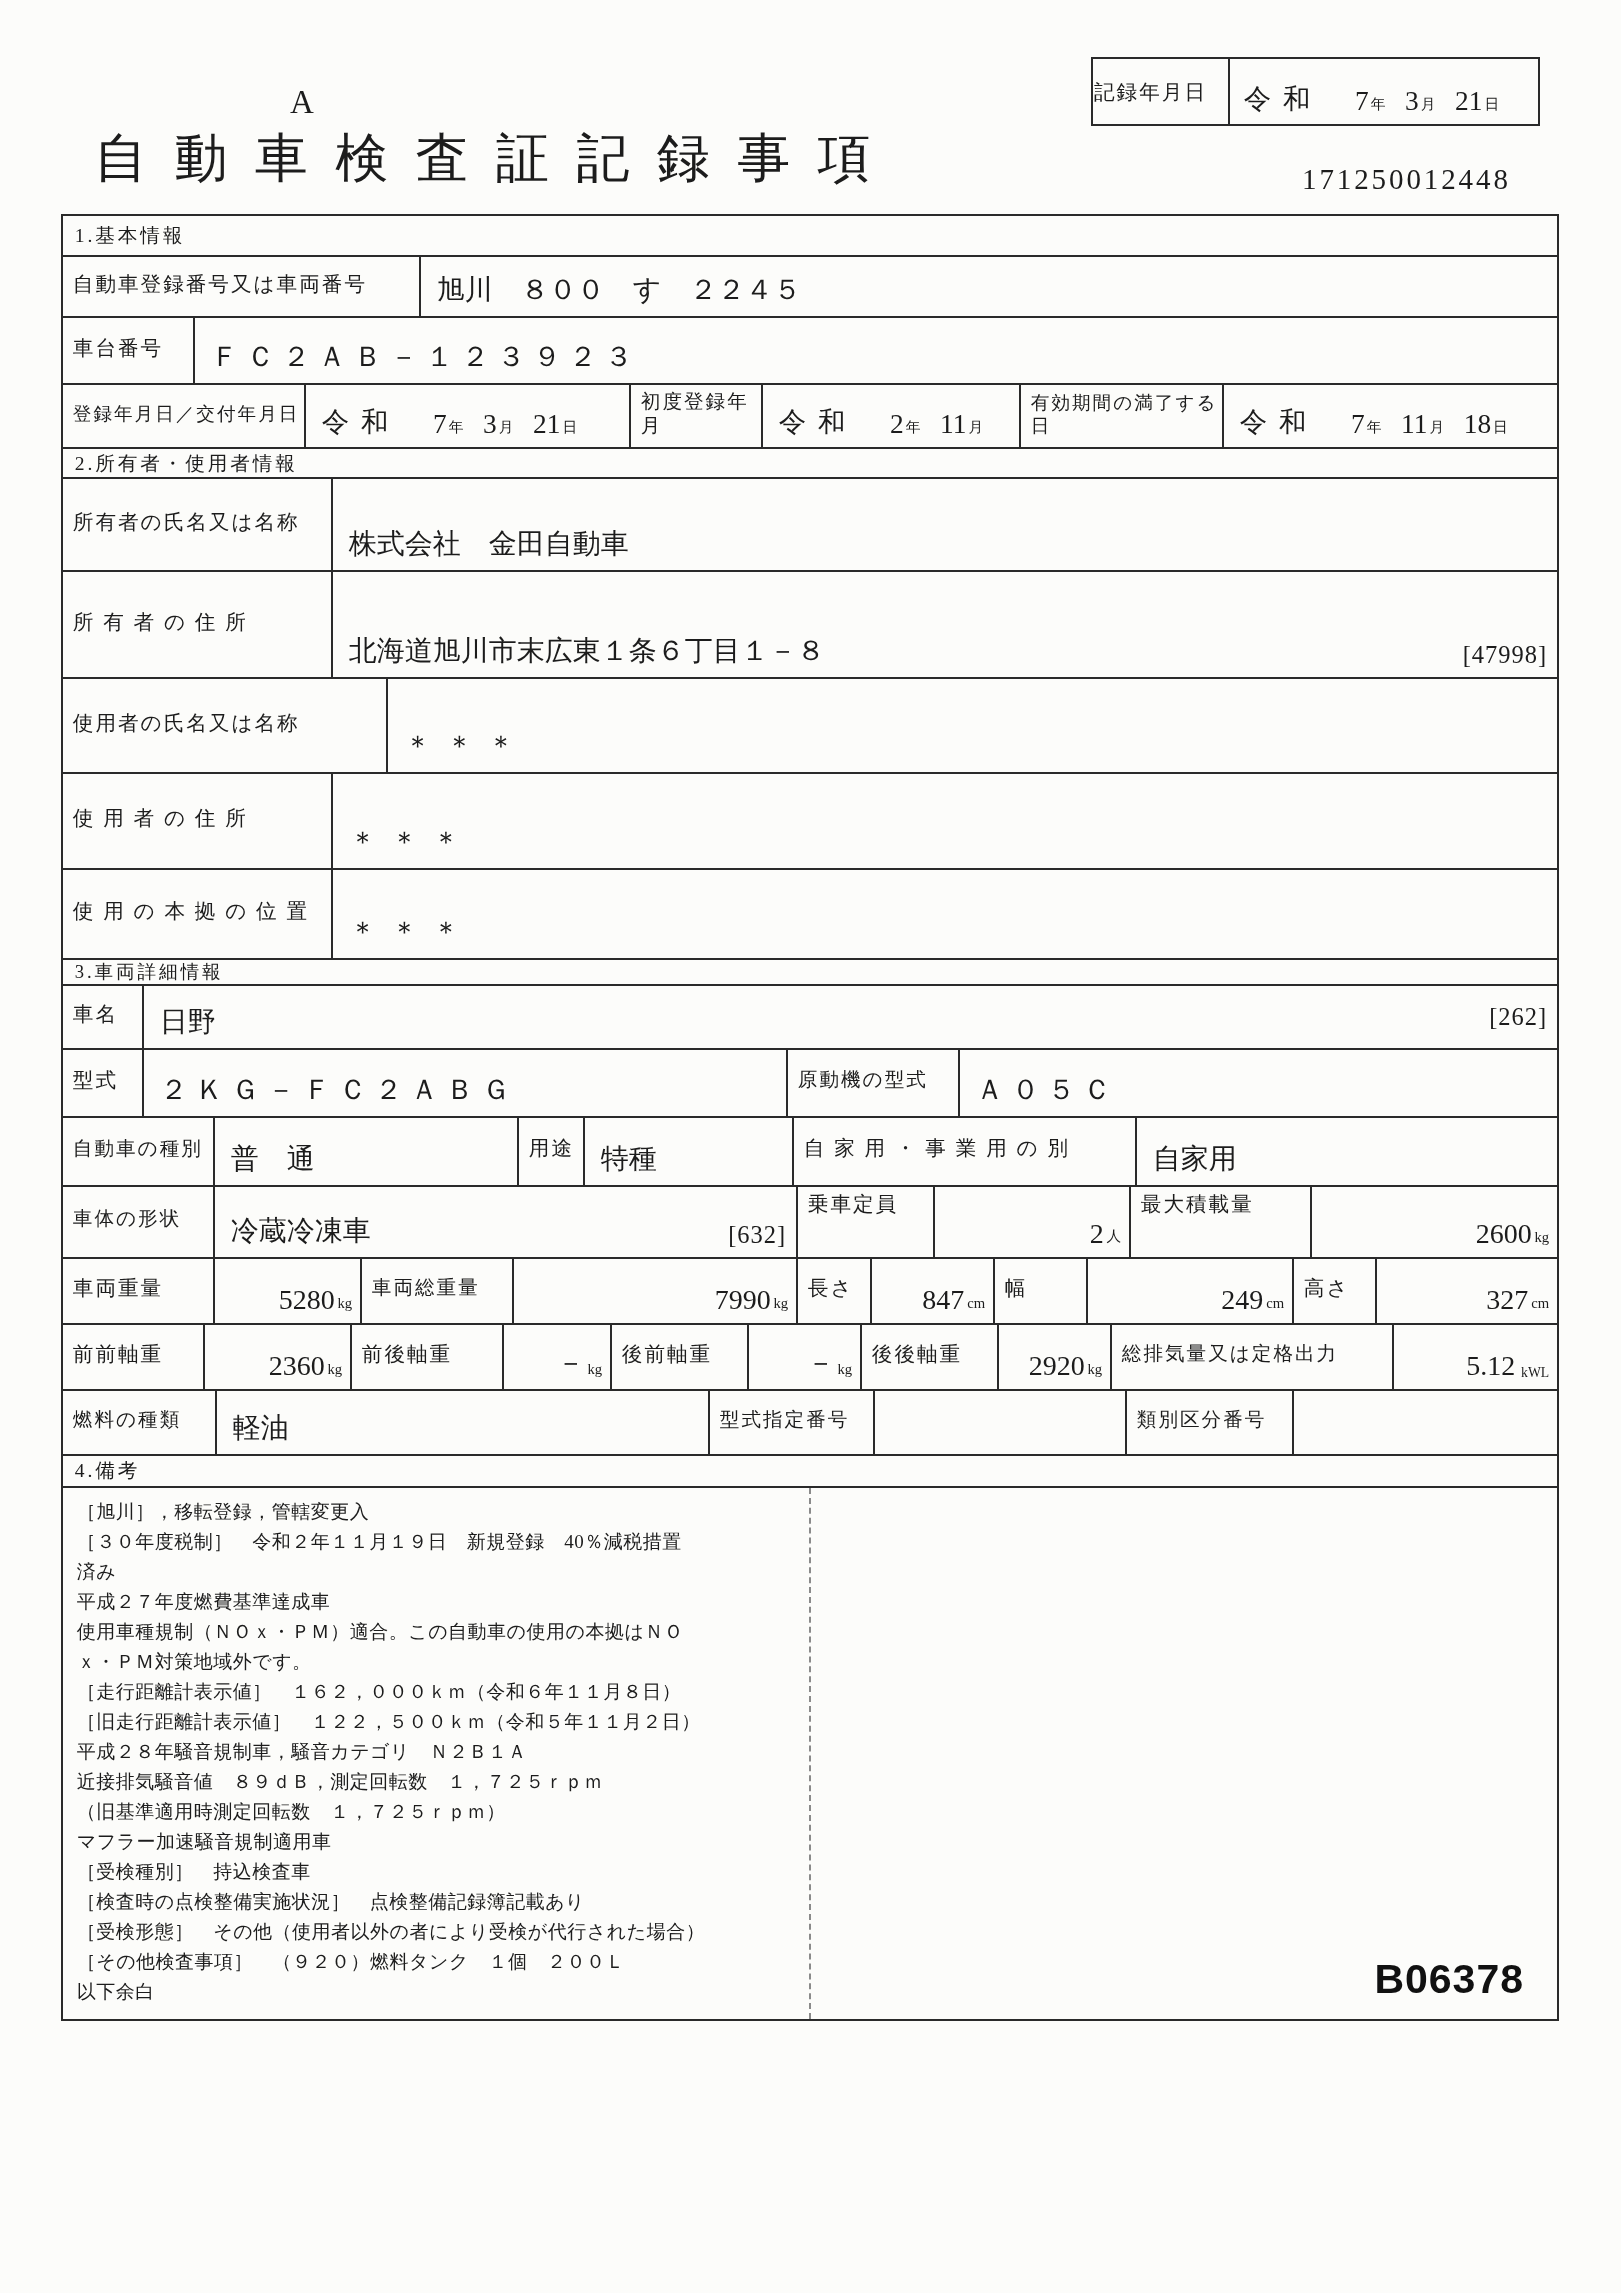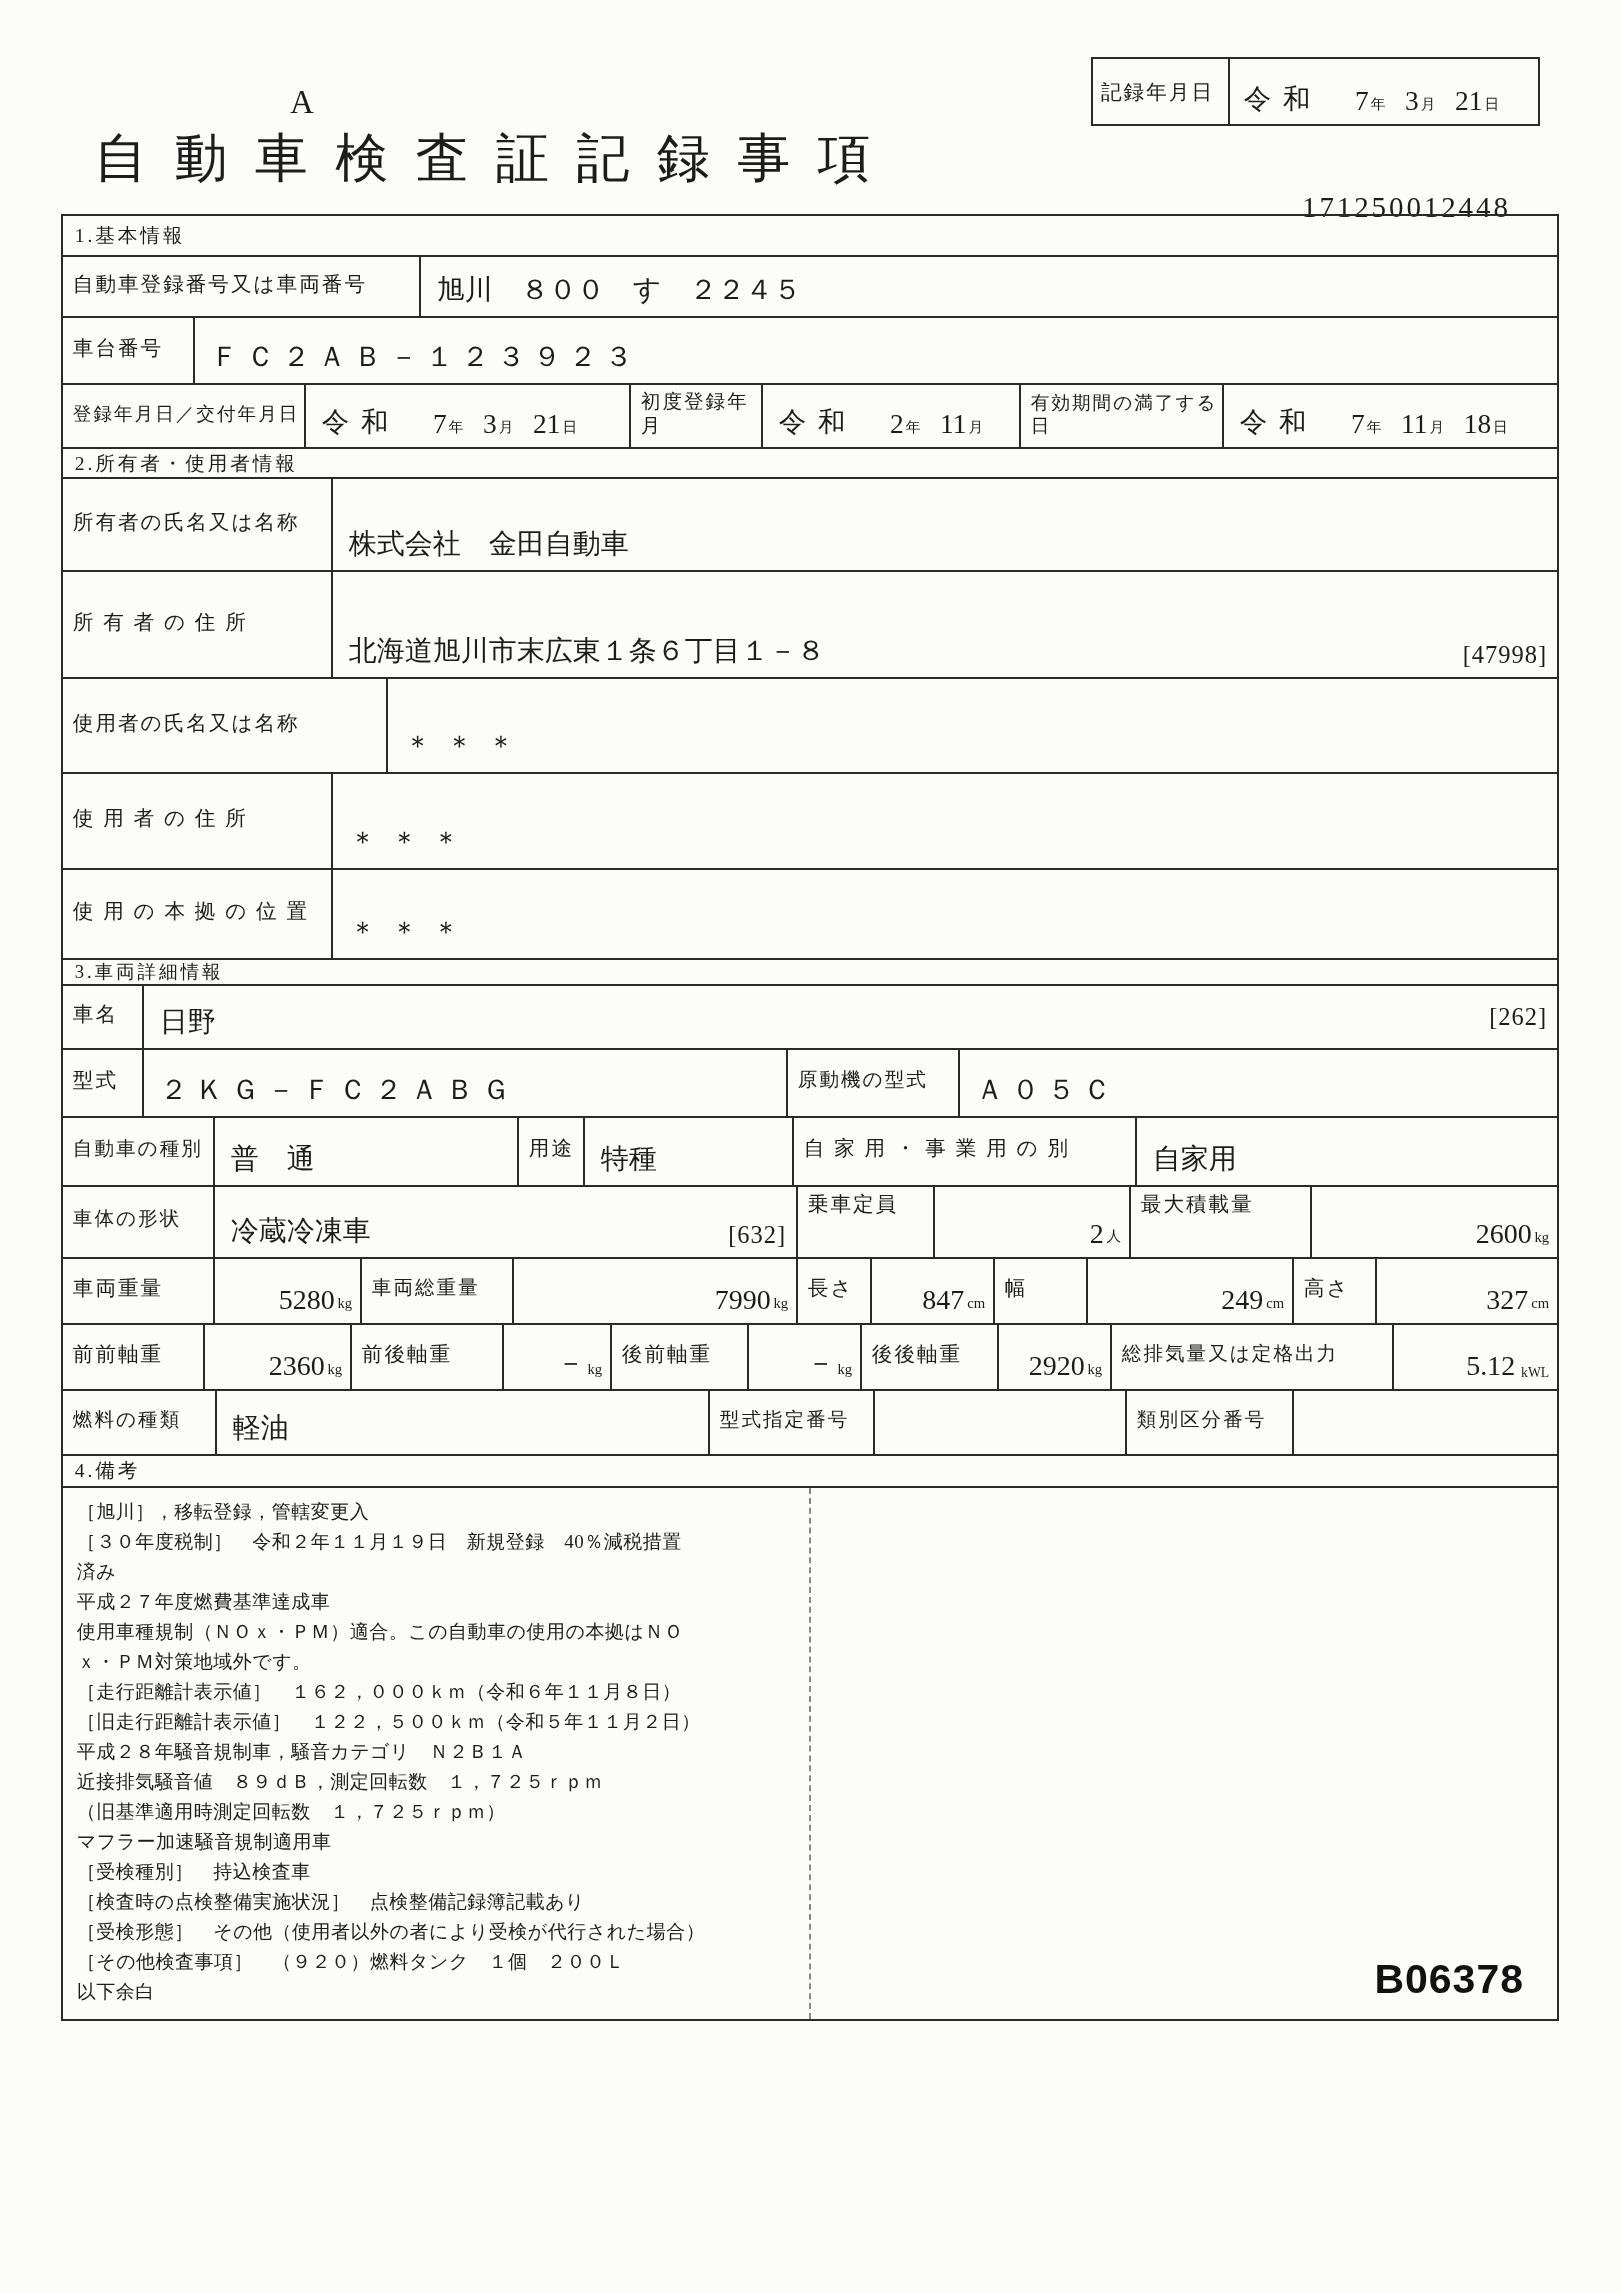--- a/index.html
+++ b/index.html
@@ -7,24 +7,24 @@
   body {
     background:#f2f2ee;
     font-family:"Liberation Serif","DejaVu Serif",serif;
     color:#1c1c1c;
   }
   .page { position:relative; width:1621px; height:2294px; background:#fcfcfa; overflow:hidden; }
 
   
   .corner-a { position:absolute; left:290px; top:84px; font-size:33px; }
   .title { position:absolute; left:94px; top:123px; font-size:53px; letter-spacing:27.4px; white-space:nowrap; }
-  .doc-number { position:absolute; left:1302px; top:163px; font-size:29px; letter-spacing:2.9px;margin-top:28px; }
+  .doc-number { position:absolute; left:1302px; top:163px; font-size:29px; letter-spacing:2.9px; }
 
   .record-box { position:absolute; left:1091px; top:57px; width:449px; height:69px; border:2.9px solid #2a2a2a; display:flex; }
-  .record-box .rb-label { width:137px; border-right:2px solid #2a2a2a; display:flex; align-items:center; padding-left:8px; font-size:20.6px; letter-spacing:2px; }
+  .record-box .rb-label { width:137px; border-right:2px solid #2a2a2a; display:flex; align-items:center; padding-left:1px; font-size:20.6px; letter-spacing:2px; }
   .record-box .rb-value { flex:1; display:flex; align-items:flex-end; padding:0 5.9px 6.9px 13.7px; }
 
   
   .date { display:flex; align-items:flex-end; white-space:nowrap; }
   .date .era { font-size:27.4px; letter-spacing:11.8px; margin-right:33px; }
   .date .n   { font-size:27.4px; }
   .date .u   { font-size:14.7px; padding:0 0 2.9px 2px; margin-right:19.6px; }
   .date .u:last-child { margin-right:3.9px; }
 
   

